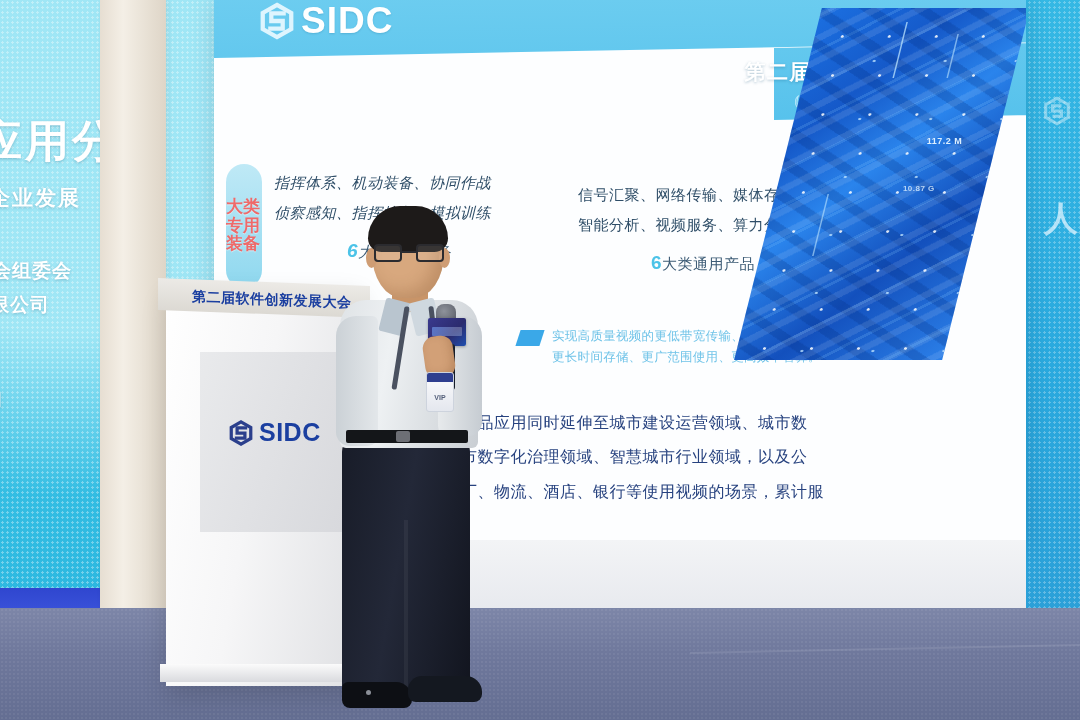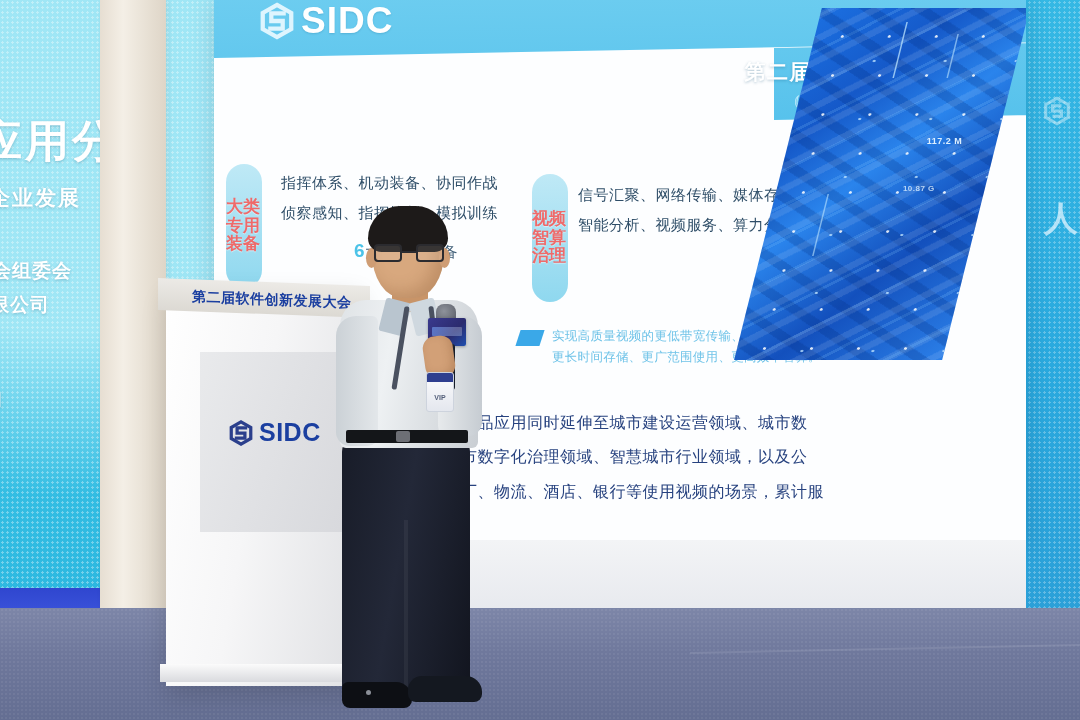--- a/index.html
+++ b/index.html
@@ -121,21 +121,21 @@
     gap:2px; padding:8px 0;
   }
   .col-pill span{
     color:#ef6a6a; font-size:17px; font-weight:bold; line-height:1.08;
     text-shadow:0 1px 1px rgba(255,255,255,.5);
   }
   #pill-left { left:12px; top:168px; height:124px; }
   #pill-right{ left:318px; top:178px; height:128px; }
 
   .col-body{ position:absolute; color:#2f4e68; font-size:15px; line-height:2.0; letter-spacing:.5px;}
-  #body-left { left:67px; top:172px; width:250px; }
+  #body-left { left:60px; top:172px; width:250px;font-style:italic; }
   #body-right{ left:364px; top:184px; width:250px; }
   .col-count{ text-align:center; margin-top:4px; color:#3d5c76; }
   .col-count b{ color:#4cc3e8; font-size:19px; }
 
   .callout{
     position:absolute; left:304px; top:330px; width:318px;
     display:flex; gap:10px; align-items:flex-start;
   }
   .callout .para{
     width:24px; height:16px; flex:none; margin-top:4px;
@@ -409,26 +409,26 @@
       <span>大类专用装备</span>
     </div>
     <div class="col-body" id="body-left">
       <div>指挥体系、机动装备、协同作战</div>
       <div>侦察感知、指挥控制、模拟训练</div>
       <div class="col-count">
         <b>6</b><span>大类专用装备</span>
       </div>
     </div>
 
-    <div class="col-pill" id="pill-right">
-      <span>视频智算治理</span>
-    </div>
     <div class="col-body" id="body-right">
       <div>信号汇聚、网络传输、媒体存储</div>
       <div>智能分析、视频服务、算力分布</div>
+      <div class="col-count">
+        <b>6</b><span>大类通用产品</span>
+      </div>
     </div>
 
     <div class="callout">
       <div class="para"></div>
       <p>实现高质量视频的更低带宽传输、更大容量汇聚、更长时间存储、更广范围使用、更高效率智算。</p>
     </div>
 
     <div class="bullet-marks">
       <div>—</div>
       <div>—</div>

